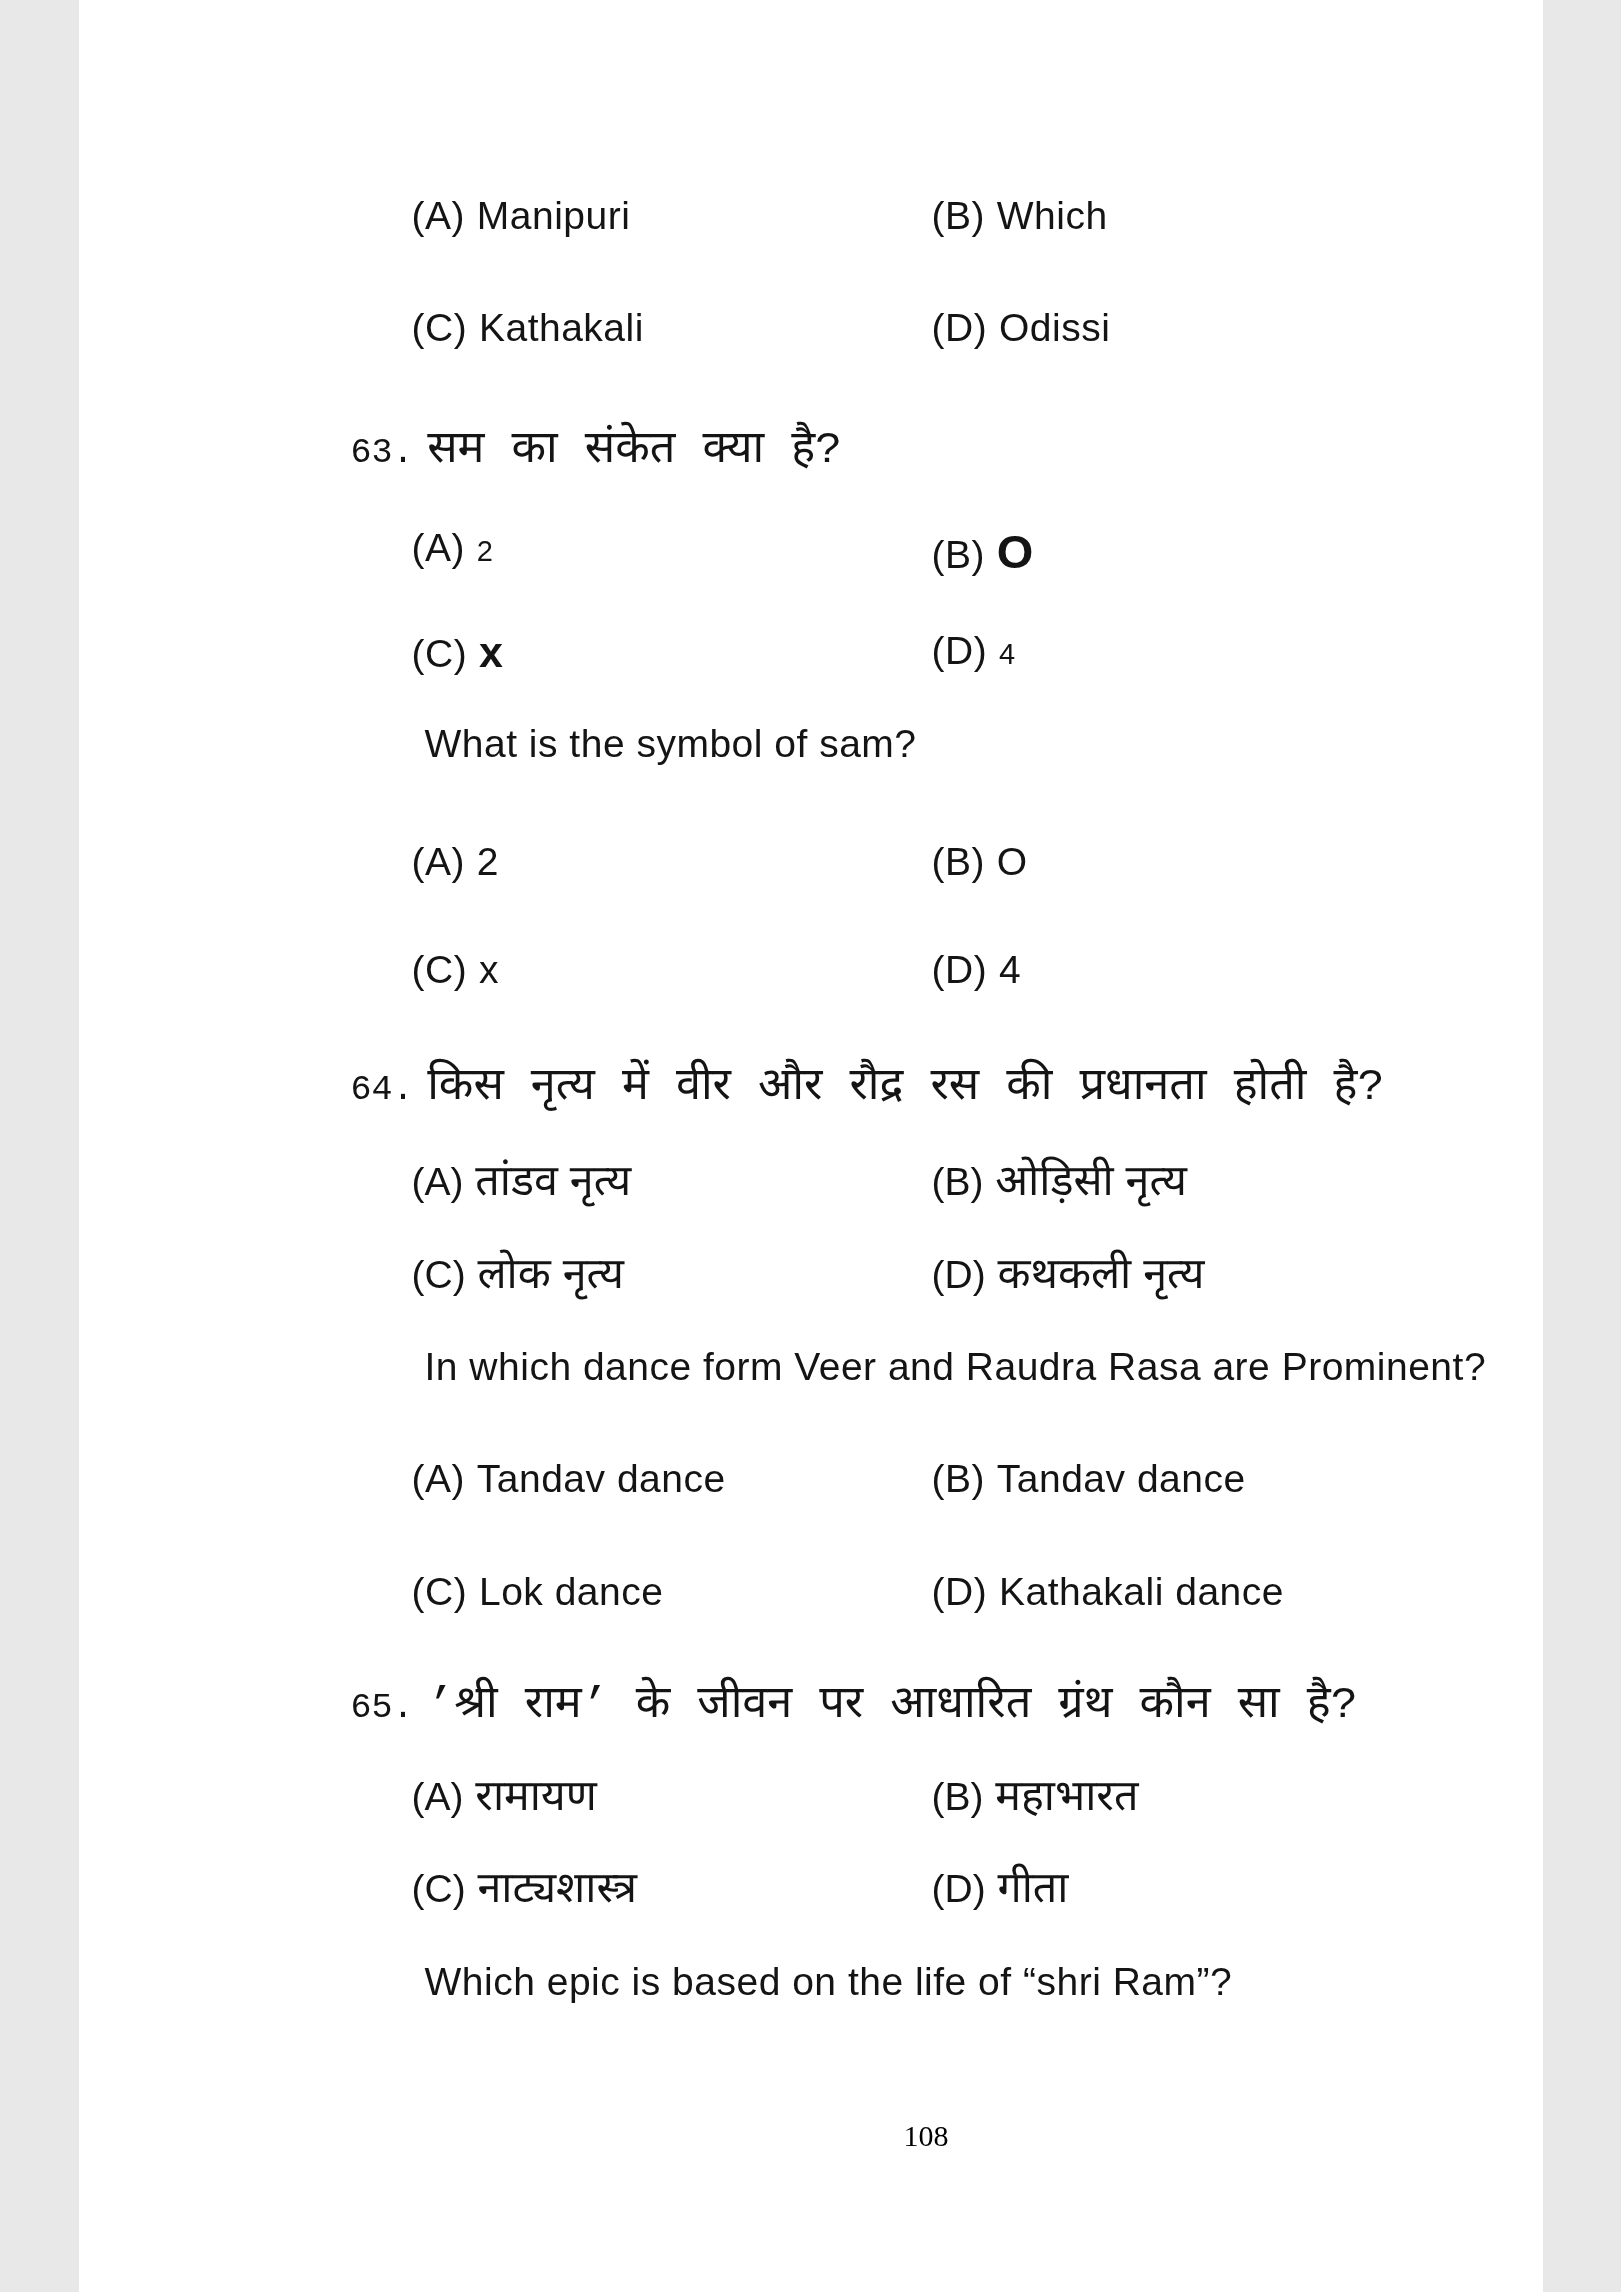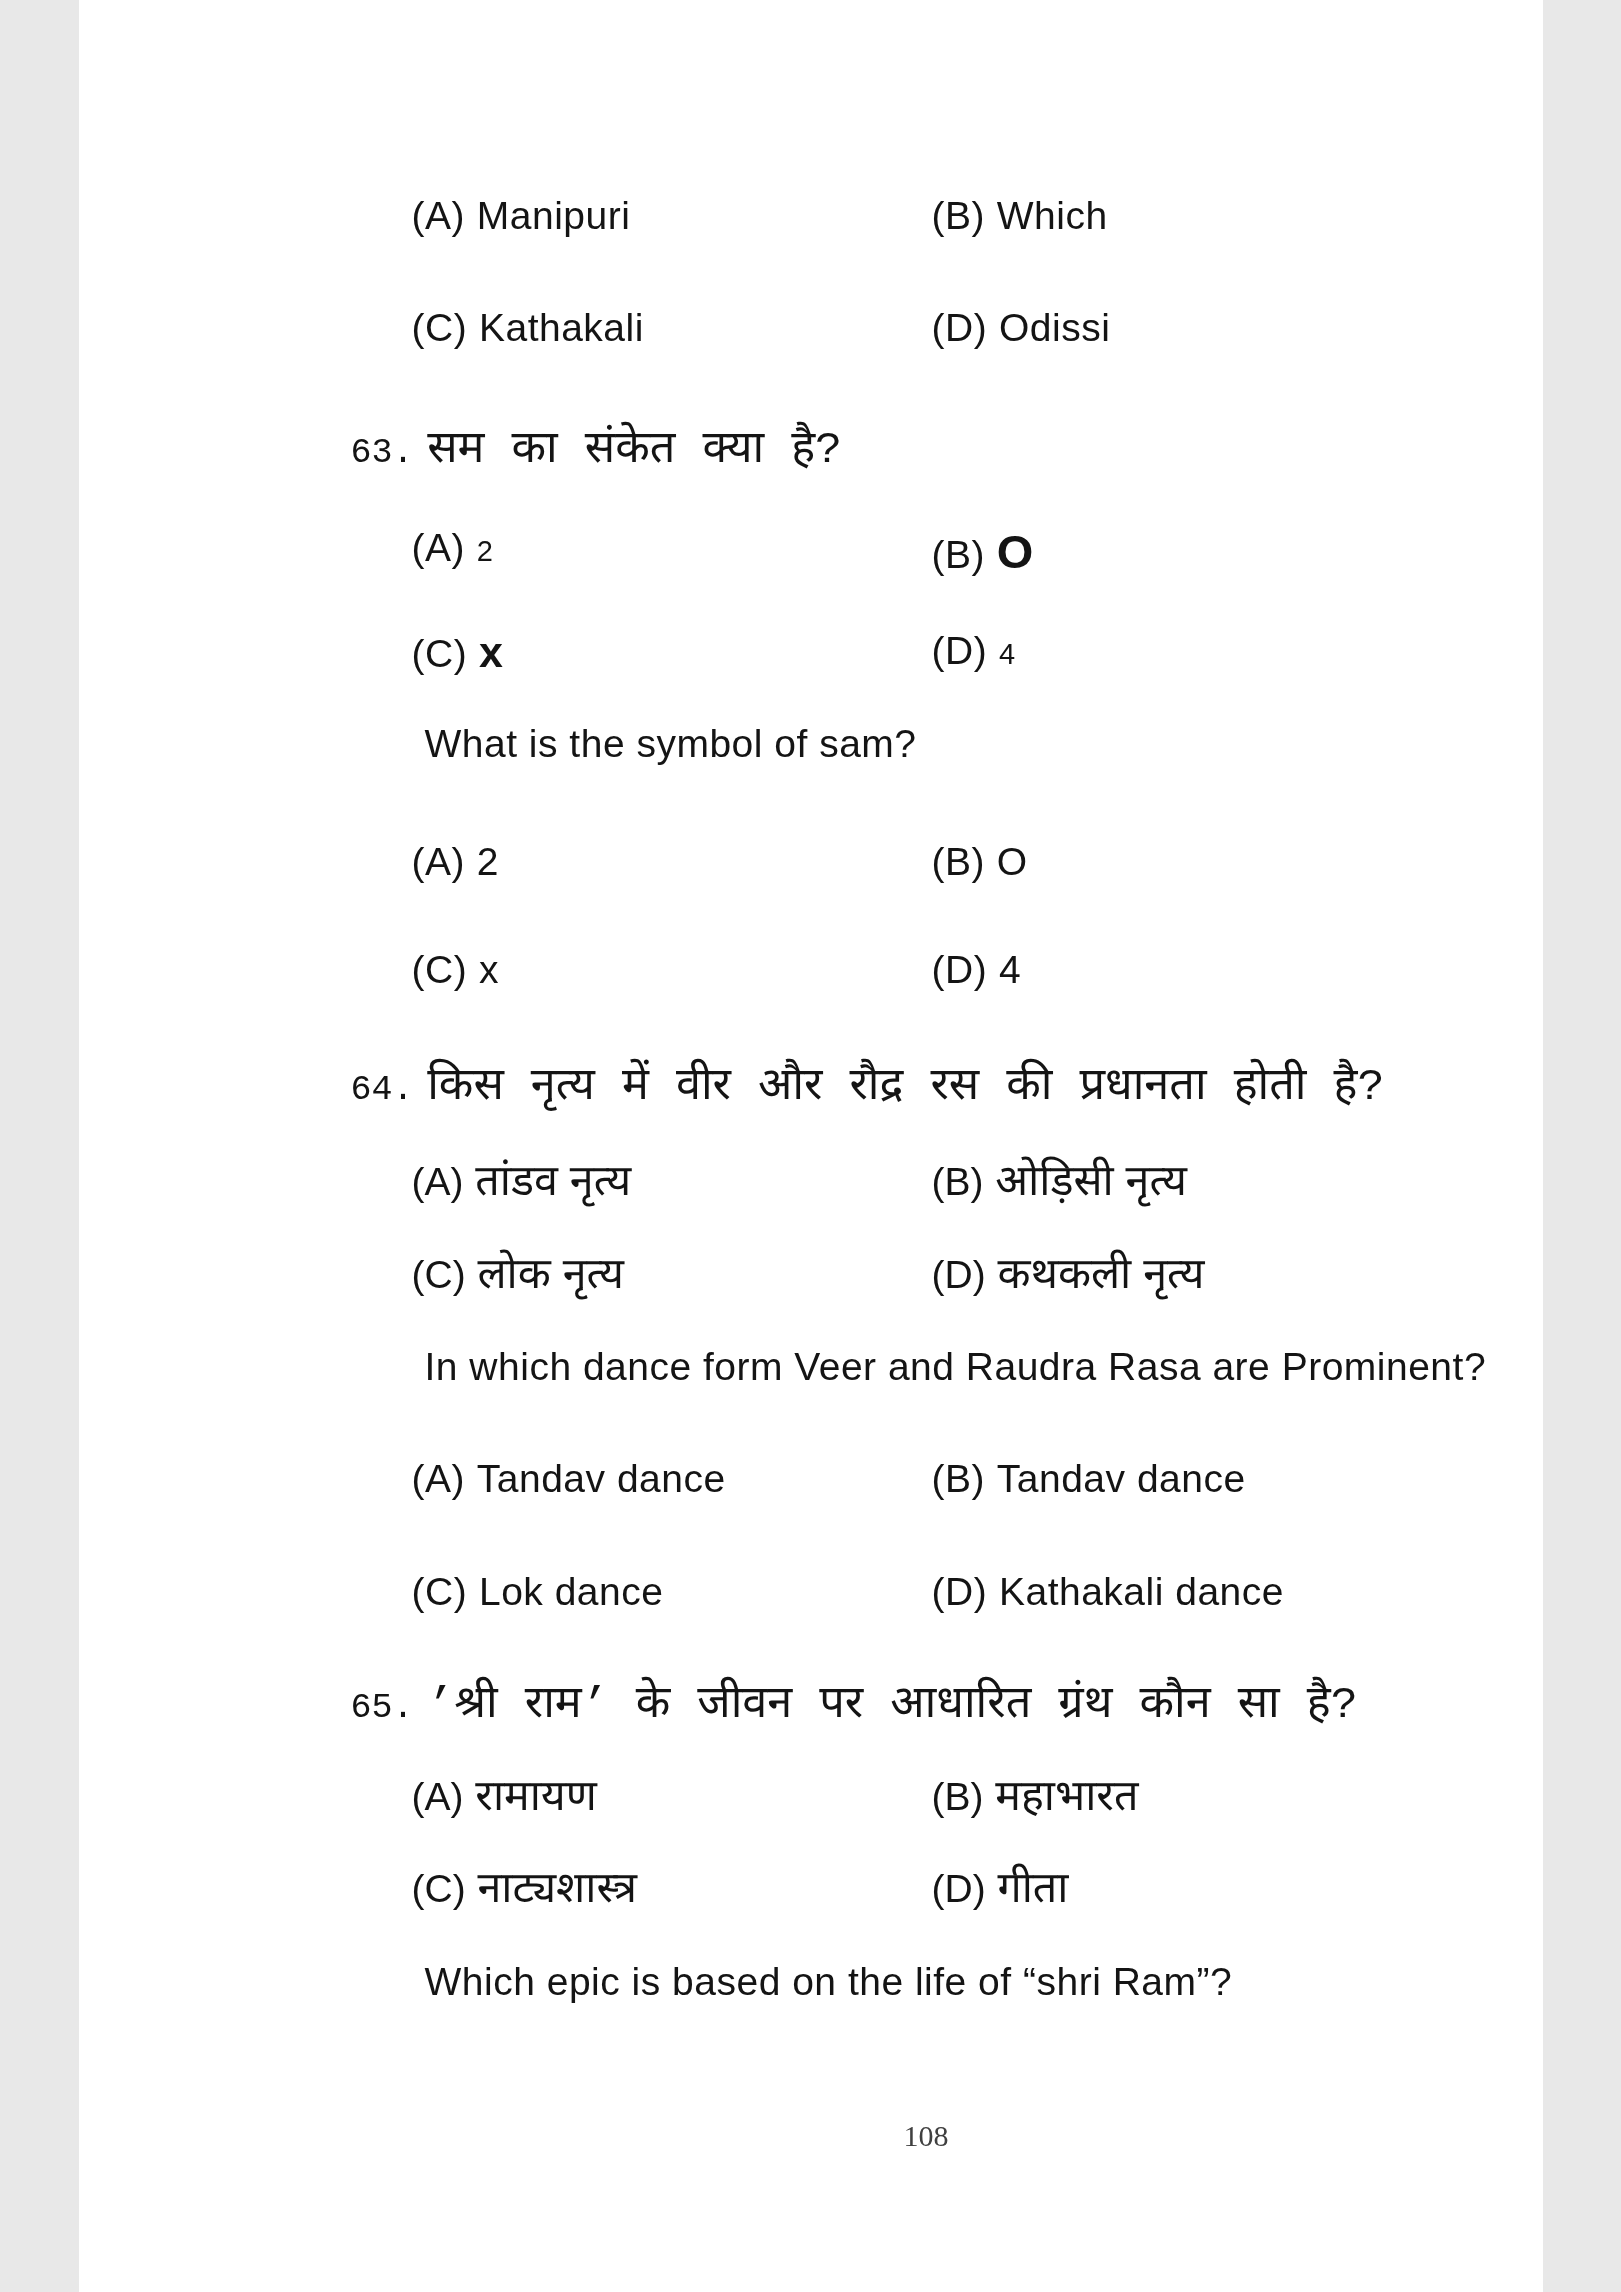--- a/index.html
+++ b/index.html
@@ -22,21 +22,21 @@
   .colA{left:333px;}
   .colB{left:853px;}
   .qline{left:272px;width:auto;font-family:Liberation Mono, monospace;}
   .eqline{left:346px;width:auto;text-align:right;}
   .v-sm{font-size:29px;}
   .v-lg{font-size:47px;font-weight:700;}
   .v-bold{font-size:43px;font-weight:700;}
   .pagenum{
     position:absolute;top:2121px;left:825px;
     font-family:"Liberation Serif", serif;
-    font-size:30px;color:#404040;line-height:1;
+    font-size:30px;color:#000000;line-height:1;
   }
 </style>
 </head>
 <body>
 
 <div class="page">
 
   <div class="line" style="top:196px">
     <span class="abs colA opt en"><span class="lbl">(A)</span><span>Manipuri</span></span>
     <span class="abs colB opt en"><span class="lbl">(B)</span><span>Which</span></span>

